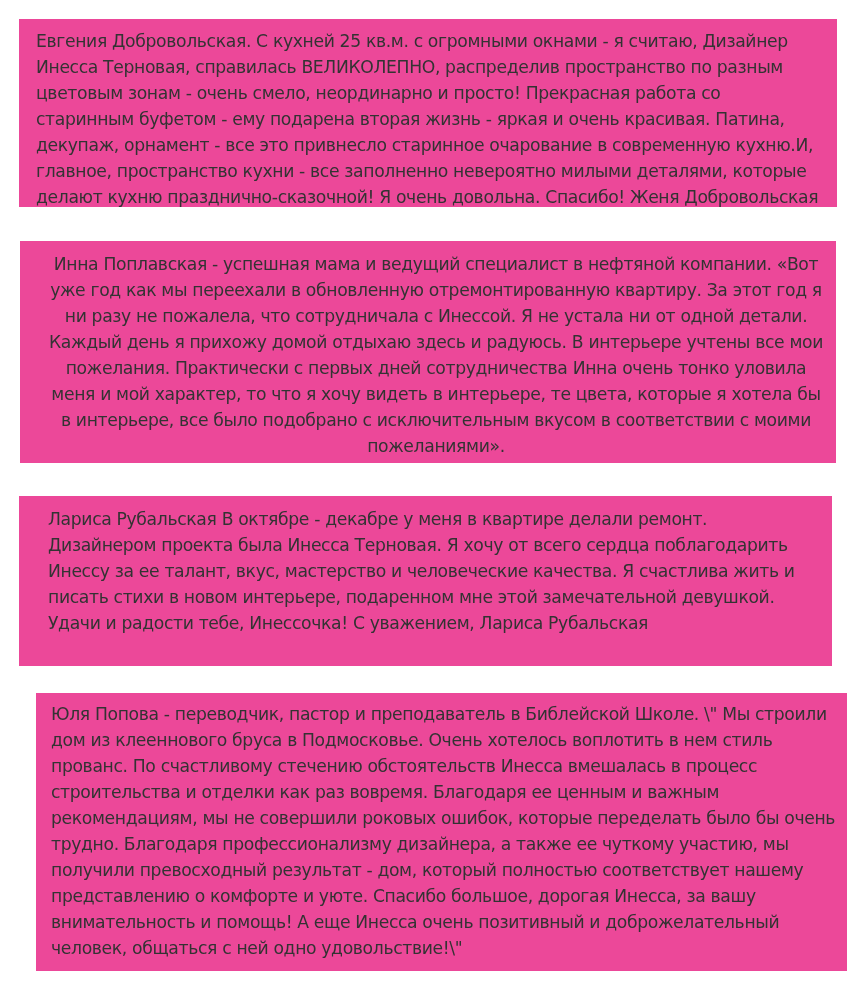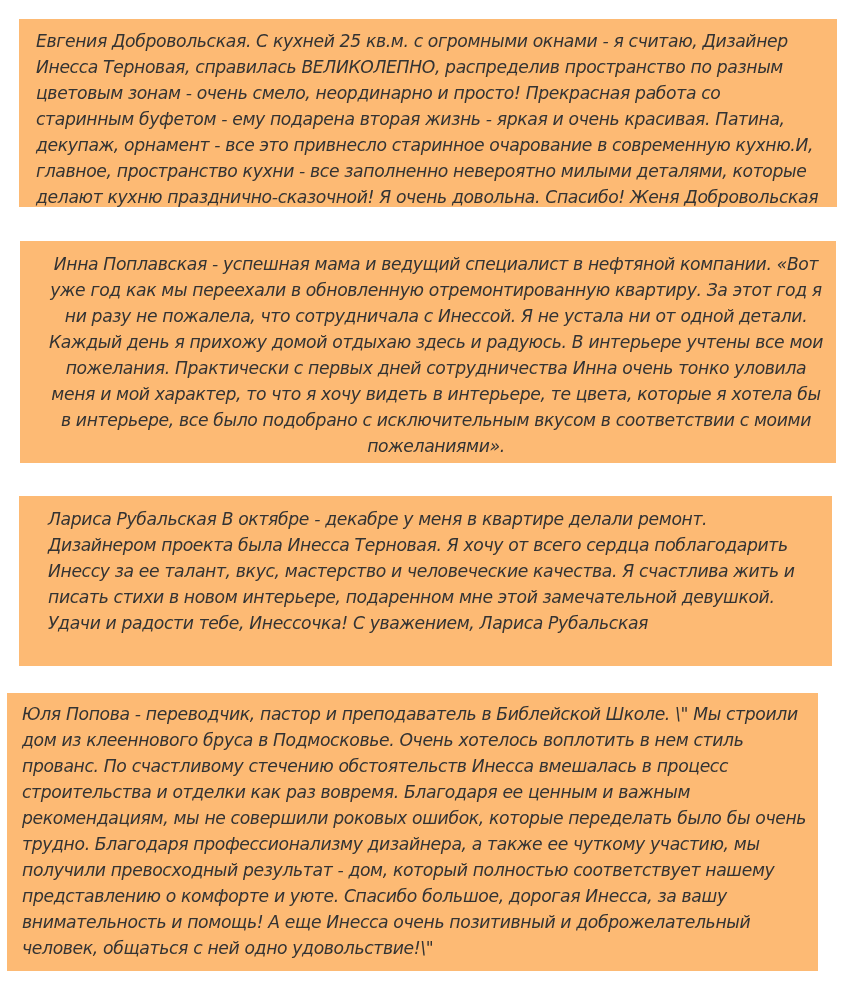--- a/index.html
+++ b/index.html
@@ -10,36 +10,35 @@
     body {
       width: 856px;
       height: 990px;
       position: relative;
       overflow: hidden;
       font-family: "DejaVu Sans", "Liberation Sans", sans-serif;
       color: #333333;
     }
     .review {
       position: absolute;
-      background: #fdba74;
+      background: #ec4899;
       box-sizing: border-box;
-      font-style: italic;
     }
     .review-text {
       margin: 0;
       font-size: 17.2px;
       line-height: 26px;
       letter-spacing: -0.35px;
       word-spacing: 0px;
       color: #333333;
     }
     #review-1 { left: 19px; top: 19px; width: 818px; height: 188px; padding: 9px 14px 0 17px; }
     #review-2 { left: 20px; top: 241px; width: 816px; height: 222px; padding: 10px 12px 0 28px; text-align: center; }
     #review-3 { left: 19px; top: 496px; width: 813px; height: 170px; padding: 10px 12px 0 29px; }
-    #review-4 { left: 7px; top: 693px; width: 811px; height: 278px; padding: 8px 8px 0 15px; }
+    #review-4 { left: 36px; top: 693px; width: 811px; height: 278px; padding: 8px 8px 0 15px; }
   </style>
 </head>
 <body>
 
 <div class="review" id="review-1">
   <p class="review-text">Евгения Добровольская. С кухней 25 кв.м. с огромными окнами - я считаю, Дизайнер Инесса Терновая, справилась ВЕЛИКОЛЕПНО, распределив пространство по разным цветовым зонам - очень смело, неординарно и просто! Прекрасная работа со старинным буфетом - ему подарена вторая жизнь - яркая и очень красивая. Патина, декупаж, орнамент - все это привнесло старинное очарование в современную кухню.И, главное, пространство кухни - все заполненно невероятно милыми деталями, которые делают кухню празднично-сказочной! Я очень довольна. Спасибо! Женя Добровольская</p>
 </div>
 
 <div class="review" id="review-2">
   <p class="review-text">Инна Поплавская - успешная мама и ведущий специалист в нефтяной компании. «Вот уже год как мы переехали в обновленную отремонтированную квартиру. За этот год я ни разу не пожалела, что сотрудничала с Инессой. Я не устала ни от одной детали. Каждый день я прихожу домой отдыхаю здесь и радуюсь. В интерьере учтены все мои пожелания. Практически с первых дней сотрудничества Инна очень тонко уловила меня и мой характер, то что я хочу видеть в интерьере, те цвета, которые я хотела бы в интерьере, все было подобрано с исключительным вкусом в соответствии с моими пожеланиями».</p>

